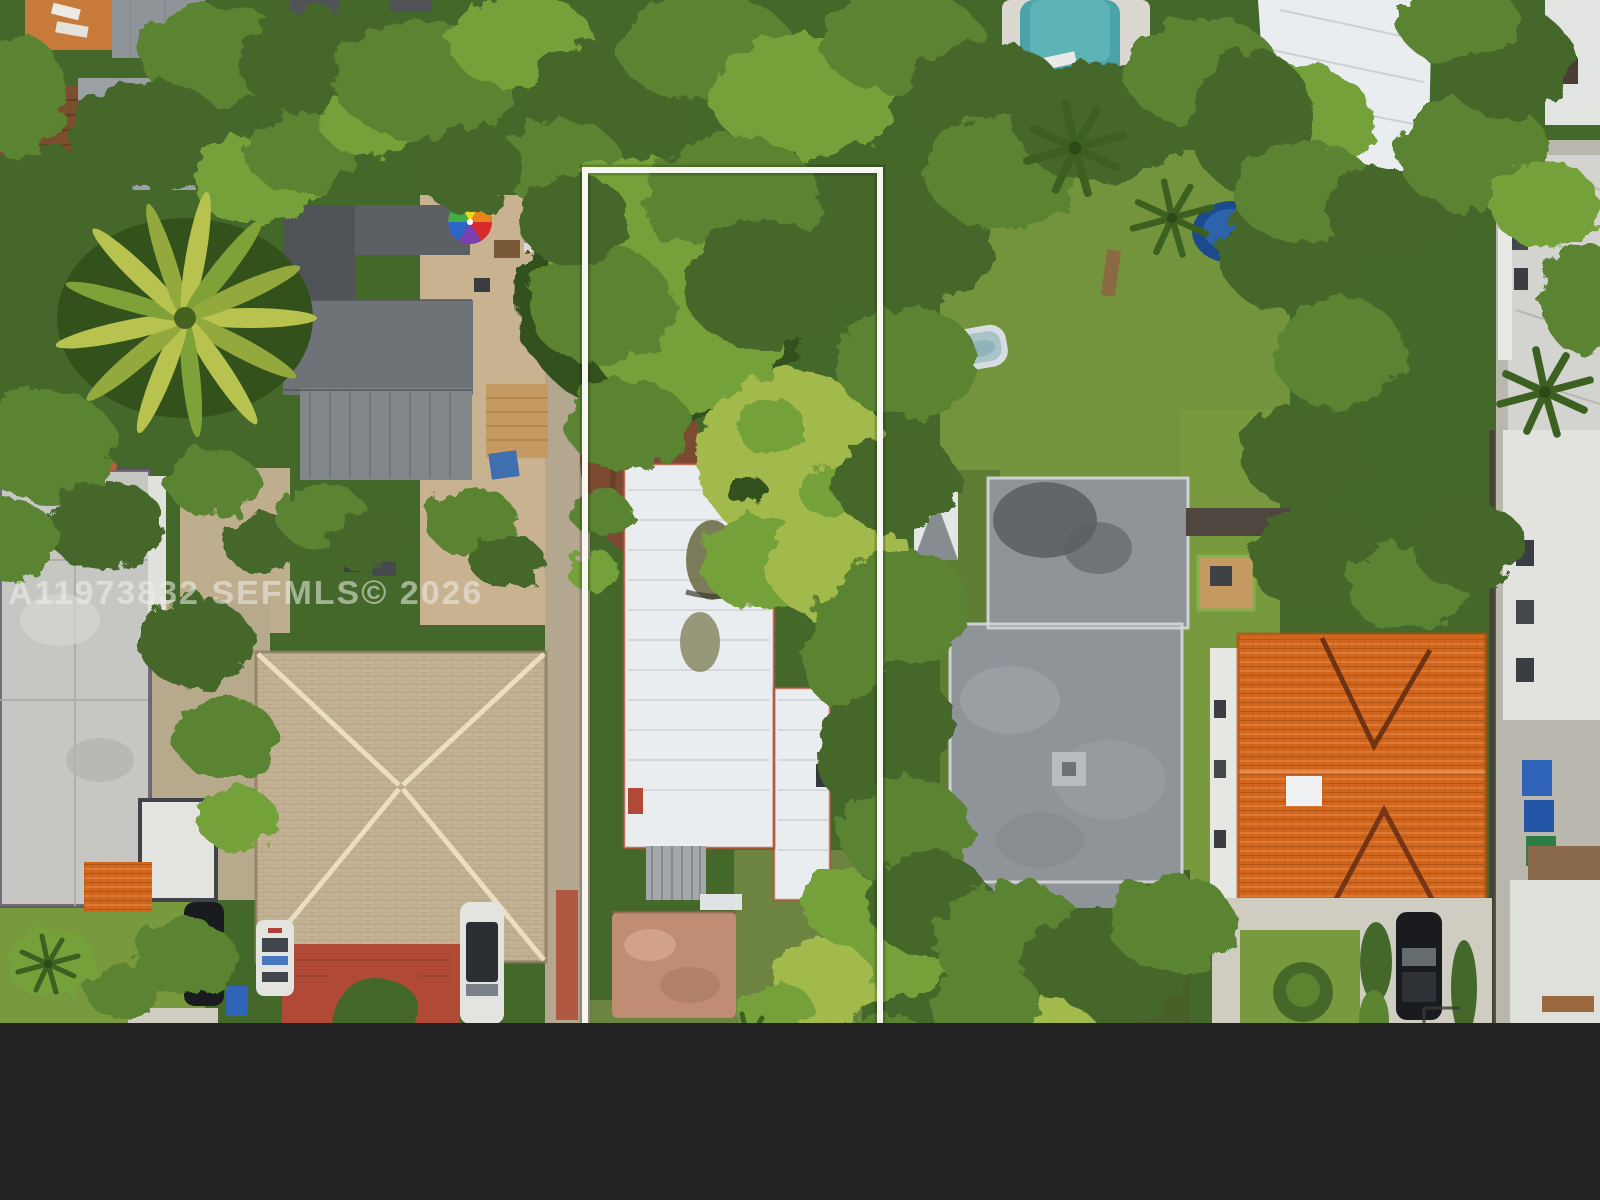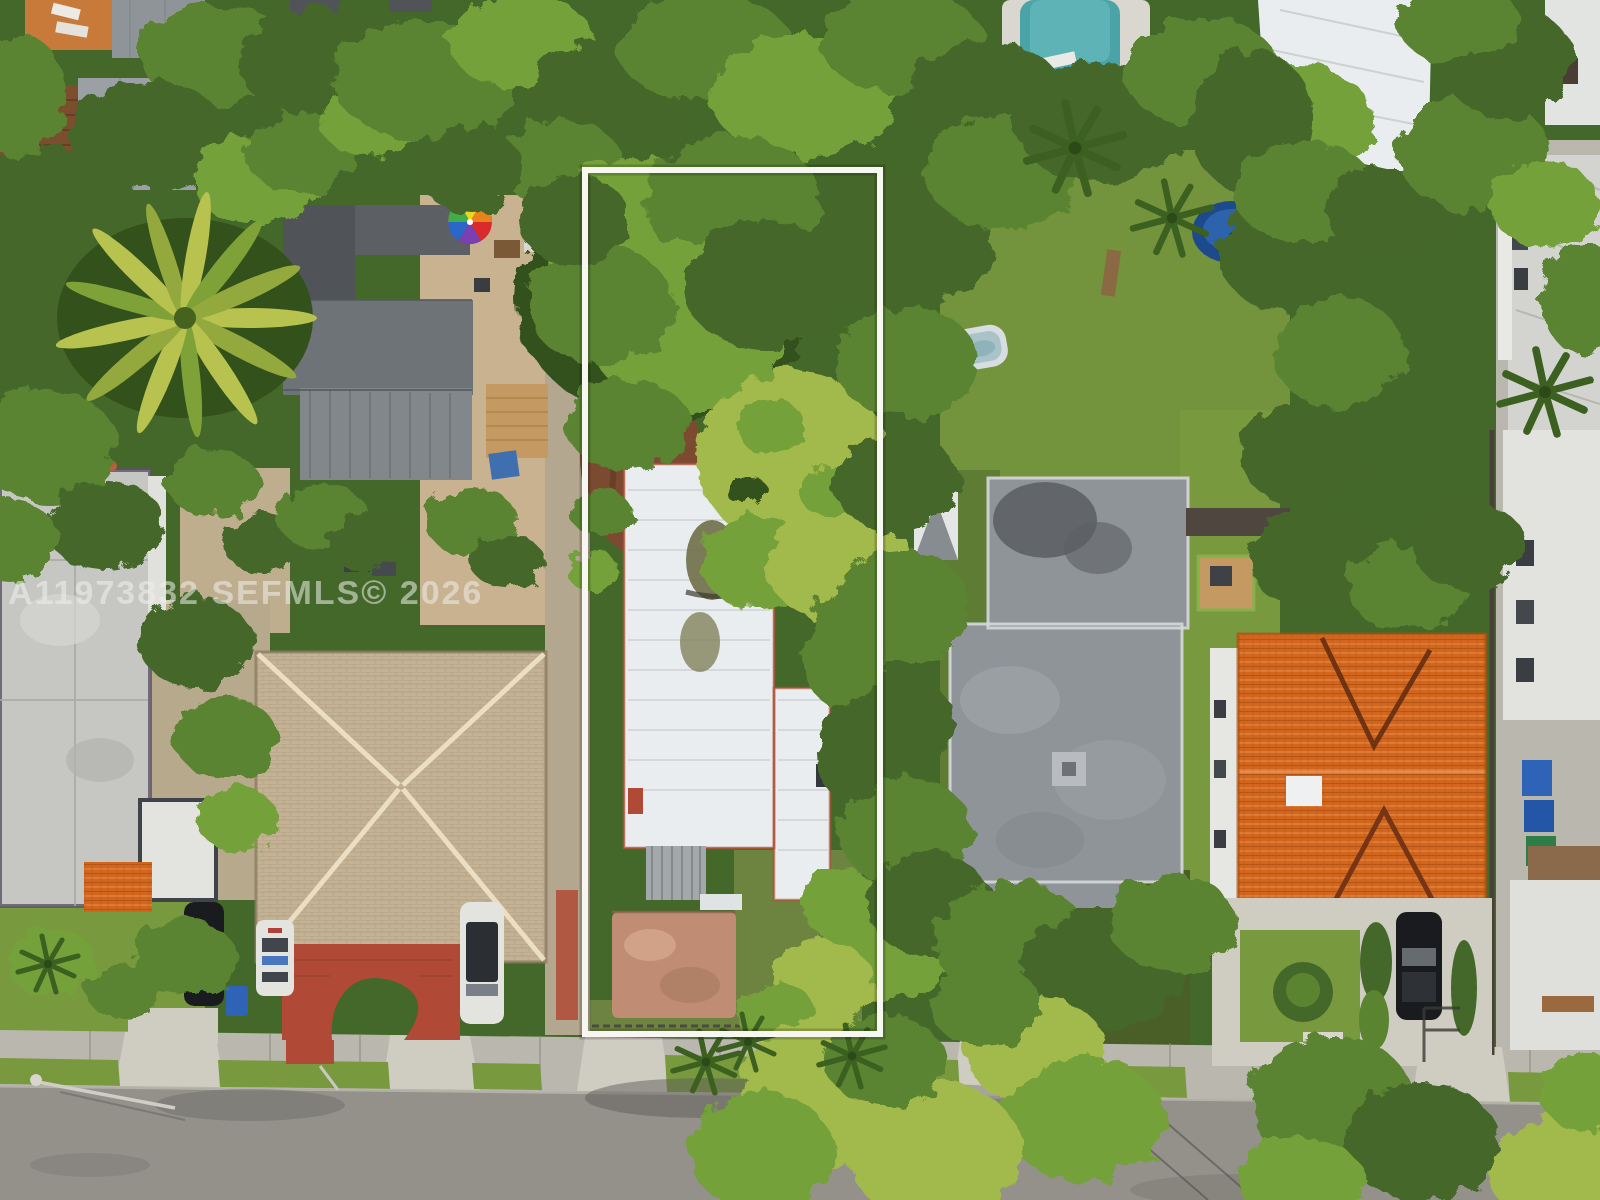--- a/index.html
+++ b/index.html
@@ -1,16 +1,16 @@
 <!DOCTYPE html>
 <html style="--canopy-deep: #33511b; --canopy-dark: #44682a; --canopy-mid: #5a8430; --canopy-bright: #74a13a; --canopy-yellow: #a2b94c; --lawn: #79993f; --lawn-olive: #6d8440; --sand: #c9b28f; --dirt: #7b4a31; --asphalt: #94918b; --sidewalk: #bab7ae; --concrete-light: #cfccc2; --outline: #f7f6f0; --roof-white: #e9edef; --roof-gray: #8f9499; --roof-dark: #505459; --roof-tan: #c4b295; --roof-brown: #7b4e2d; --roof-orange: #d2661e; --tile-red: #b04a36; --patio-pink: #c08d74; --pool-teal: #4aa3a7; --pool-deck: #d9d7cf; --bin-blue: #2f63b8; --bin-teal: #2e8f86; --bin-green: #2e7d46; --car-black: #191b1f; --car-white: #e3e4e0; --wood: #c49a62; --watermark: #f0efec;"><head>
 <meta charset="utf-8">
 <style>
   html,body{margin:0;padding:0;background:#222;}
-  .stage{width:1600px;height:1200px;position:relative;overflow:hidden;margin:0 auto;
+  .stage{width:1600px;height:1023px;position:relative;overflow:hidden;margin:0 auto;
          font-family:"Liberation Sans", sans-serif;text-align:right;}
   svg{display:block;width:1600px;height:1200px;}
   
   .cdeep  {fill:var(--canopy-deep,#33511b);}
   .cdark  {fill:var(--canopy-dark,#44682a);}
   .cmid   {fill:var(--canopy-mid,#5a8430);}
   .cbright{fill:var(--canopy-bright,#74a13a);}
   .cyellow{fill:var(--canopy-yellow,#a2b94c);}
   .lawn   {fill:var(--lawn,#79993f);}
   .lawnol {fill:var(--lawn-olive,#6d8440);}

